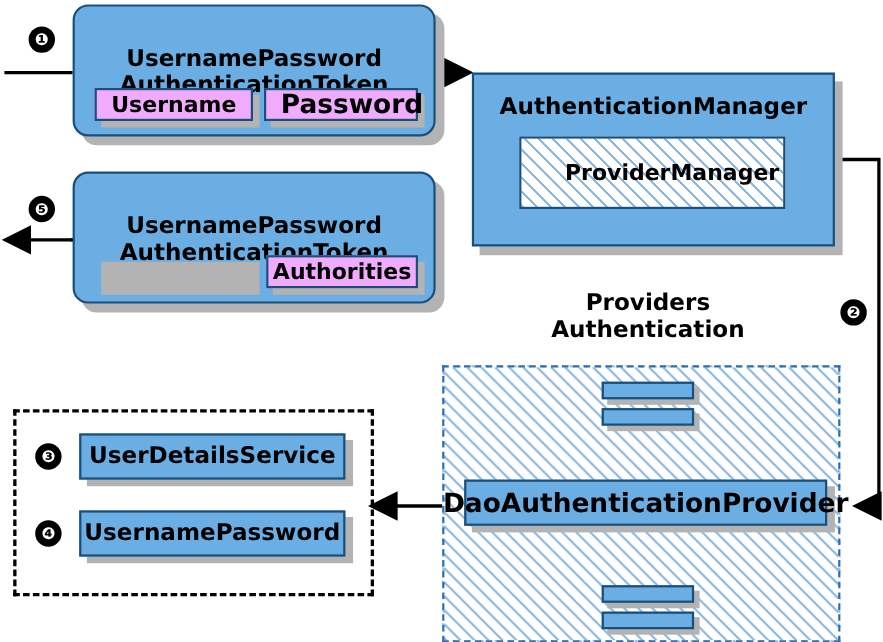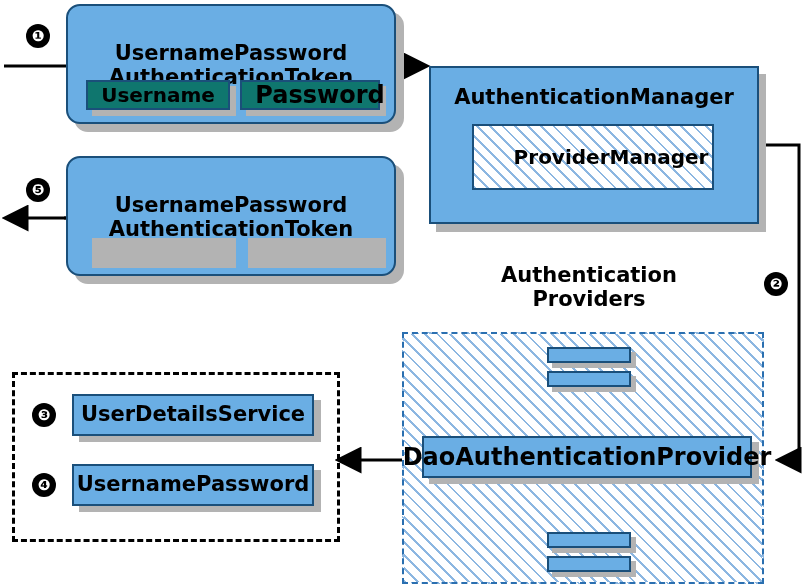--- a/index.html
+++ b/index.html
@@ -11,21 +11,21 @@
   .abs{position:absolute;box-sizing:border-box;}
 
   .shadow{position:absolute;background:#b3b3b3;}
 
   .node{position:absolute;box-sizing:border-box;
         background:#6aaee4;border:2px solid #1a4f7a;
         display:flex;flex-direction:column;align-items:center;justify-content:center;
         color:#000;font-weight:bold;text-align:center;line-height:1.12;}
   .node.round{border-radius:14px;}
 
-  .inner-box{box-sizing:border-box;background:#0f766e;border:2px solid #1a4f7a;
+  .inner-box{box-sizing:border-box;background:#f0abfc;border:2px solid #1a4f7a;
              color:#000;font-weight:bold;display:flex;align-items:center;justify-content:center;
              text-align:center;}
 
   .hatch{background-image:repeating-linear-gradient(45deg,
           rgba(120,170,220,.85) 0 2px, rgba(255,255,255,0) 2px 9px);
          background-color:#ffffff;}
 
   .dashed-blue{border:2px dashed #2a6fb0;}
   .dashed-black{border:3px dashed #000;}
 
@@ -90,26 +90,27 @@
 
   <div class="shadow" style="left:70px;top:164px;width:330px;height:120px;border-radius:14px;"></div>
   <div class="node round" style="left:62px;top:156px;width:330px;height:120px;font-size:21px;">
     <div style="padding-top:4px;">
       <div>UsernamePassword</div>
       <div>AuthenticationToken</div>
     </div>
   </div>
   <div class="shadow" style="left:88px;top:238px;width:144px;height:30px;"></div>
   <div class="shadow" style="left:244px;top:238px;width:138px;height:30px;"></div>
+  <div class="inner-box abs" style="left:238px;top:232px;width:138px;height:30px;font-size:20px;">Authorities</div>
 
   <div class="circnum" style="left:22px;top:178px;">❺</div>
 
   <div class="label" style="left:465px;top:264px;width:240px;font-size:21px;">
+    <div>Providers</div>
     <div>Authentication</div>
-    <div>Providers</div>
   </div>
 
   <div class="circnum" style="left:760px;top:272px;">❷</div>
 
   <div class="abs hatch dashed-blue" style="left:398px;top:332px;width:362px;height:252px;"></div>
 
   <div class="shadow" style="left:548px;top:352px;width:84px;height:16px;"></div>
   <div class="node" style="left:543px;top:347px;width:84px;height:16px;"></div>
   <div class="shadow" style="left:548px;top:376px;width:84px;height:16px;"></div>
   <div class="node" style="left:543px;top:371px;width:84px;height:16px;"></div>

